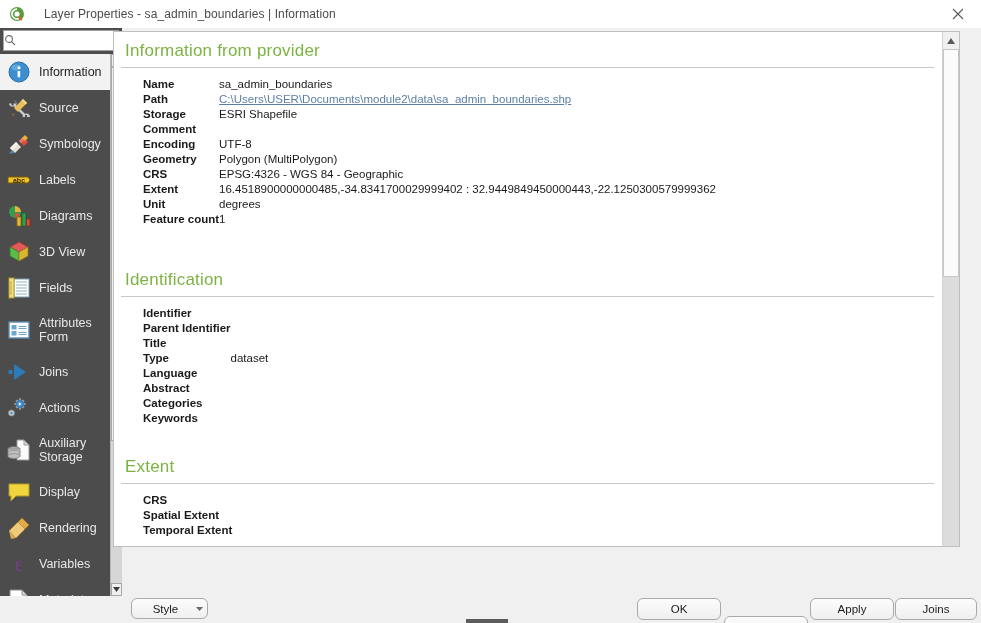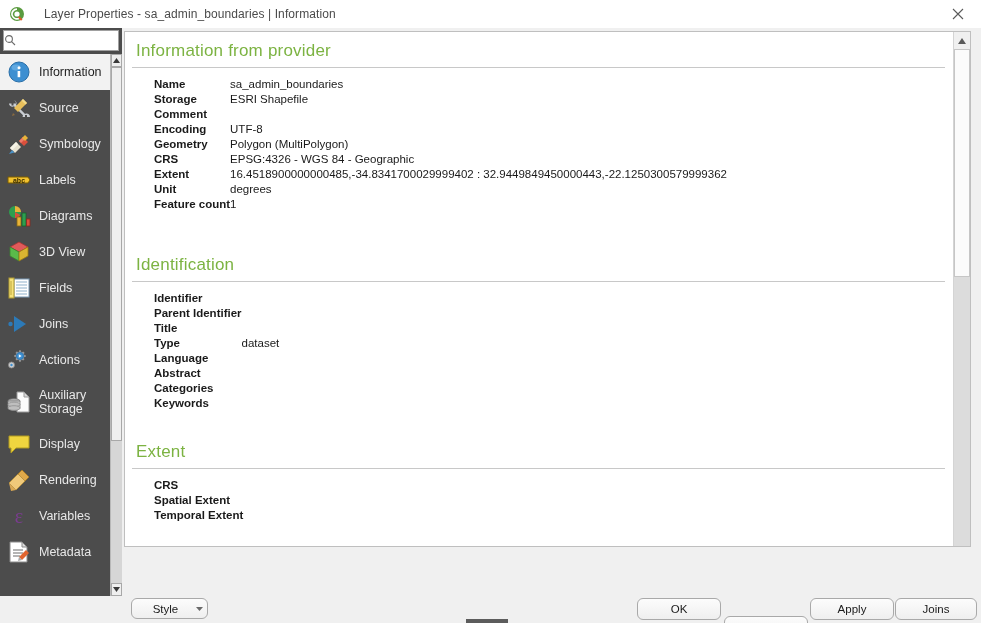--- a/index.html
+++ b/index.html
@@ -118,21 +118,21 @@
     position: absolute; left: 0; top: 13px;
     width: 11px; height: 374px;
     background: #efefef;
     border: 1px solid #a8a8a8;
     box-sizing: border-box;
     cursor: pointer;
   }
 
   
   #content-frame {
-    position: absolute; left: 124px; top: 31px;
+    position: absolute; left: 113px; top: 31px;
     width: 847px; height: 516px;
     background: #ffffff;
     border: 1px solid #bfbfbf;
     box-sizing: border-box;
     overflow: hidden;
   }
   #content-scrollview {
     position: absolute; left: 0; top: 0;
     width: 829px; height: 560px;
     overflow: hidden;
@@ -376,20 +376,31 @@
           <svg width="24" height="24" viewBox="0 0 24 24">
             <rect x="7" y="3" width="15" height="18" fill="#ffffff" stroke="#7a9ab5" stroke-width="1"></rect>
             <path d="M9 6h11M9 9h11M9 12h11M9 15h11M9 18h11" stroke="#8fb2cc" stroke-width="1.2"></path>
             <rect x="2" y="2" width="5" height="20" fill="#f5e27a" stroke="#b09a30" stroke-width="1"></rect>
             <path d="M4 5v14" stroke="#b09a30" stroke-width="0.8"></path>
           </svg>
         </span>
         <span class="nav-label">Fields</span>
       </div>
 
+      <div class="nav-item two-line">
+        <span class="nav-icon">
+          <svg width="24" height="24" viewBox="0 0 24 24">
+            <rect x="2" y="4" width="20" height="16" fill="#ffffff" stroke="#5a8bb0" stroke-width="1.4"></rect>
+            <rect x="4.5" y="7" width="5" height="4.5" fill="#6fa5cc"></rect>
+            <rect x="4.5" y="13" width="5" height="4.5" fill="#6fa5cc"></rect>
+            <path d="M11.5 8.5h8M11.5 10.5h8M11.5 14.5h8M11.5 16.5h8" stroke="#6fa5cc" stroke-width="1.2"></path>
+          </svg>
+        </span>
+        <span class="nav-label">Attributes Form</span>
+      </div>
 
       <div class="nav-item">
         <span class="nav-icon">
           <svg width="24" height="24" viewBox="0 0 24 24">
             <circle cx="3.5" cy="12" r="2.2" fill="#2c7ab8"></circle>
             <path d="M7 4l12 8-12 8z" fill="#2c7ab8"></path>
           </svg>
         </span>
         <span class="nav-label">Joins</span>
       </div>
@@ -487,20 +498,24 @@
         <div>
           <div class="section-title">Information from provider</div>
           <div class="section-rule"></div>
           <table class="kv-table">
             <tbody>
                 <tr>
               <td class="kv-key">Name</td>
               <td class="kv-val">sa_admin_boundaries</td>
             </tr>
             <tr>
+              <td class="kv-key">Path</td>
+              <td class="kv-val"><span class="kv-link">C:\Users\USER\Documents\module2\data\sa_admin_boundaries.shp</span></td>
+            </tr>
+            <tr>
               <td class="kv-key">Storage</td>
               <td class="kv-val">ESRI Shapefile</td>
             </tr>
             <tr>
               <td class="kv-key">Comment</td>
               <td class="kv-val"></td>
             </tr>
             <tr>
               <td class="kv-key">Encoding</td>
               <td class="kv-val">UTF-8</td>

